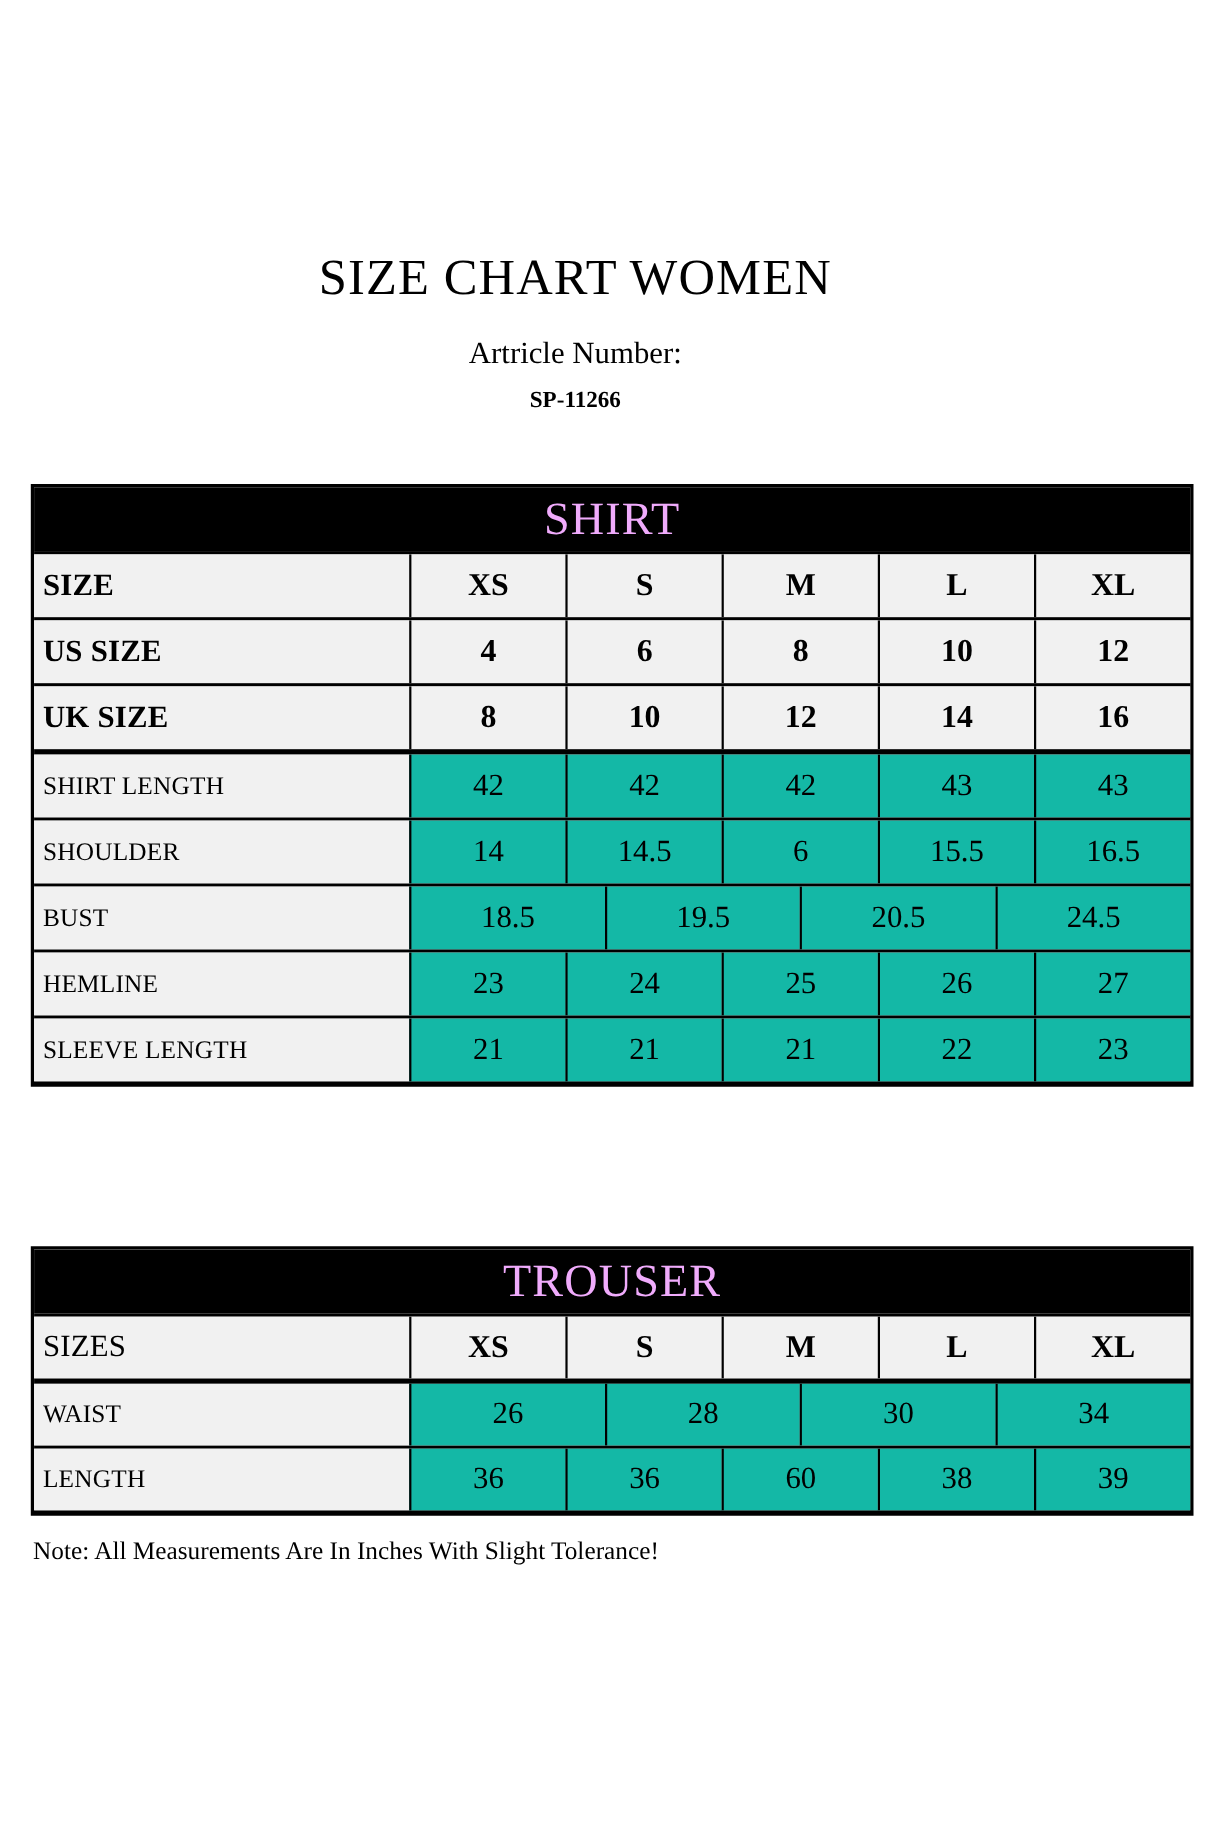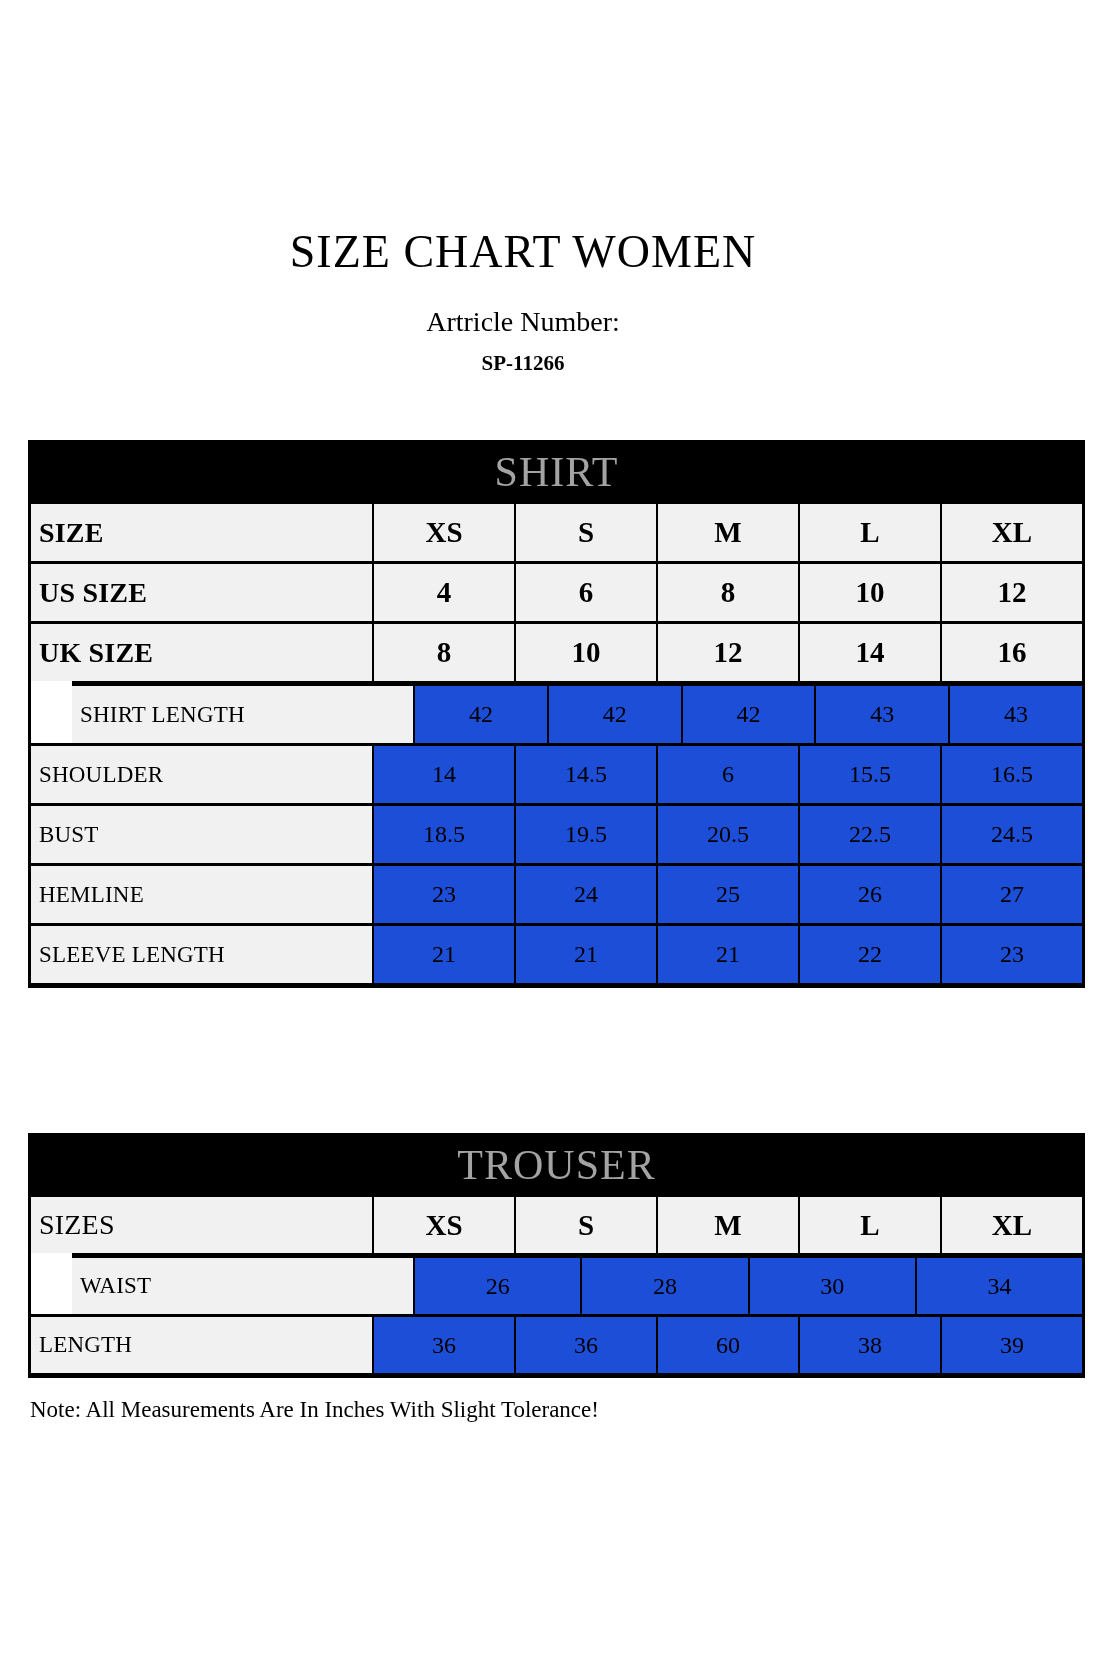--- a/index.html
+++ b/index.html
@@ -59,55 +59,55 @@
     border-bottom-width: 5px;
     box-sizing: border-box;
     background: #ffffff;
   }
   .size-table.shirt   { top: 440px; }
   .size-table.trouser { top: 1133px; }
 
   .tbl-header {
     height: 58px;
     background: #000000;
-    color: #a3a3a3;
+    color: #f0abfc;
     display: flex;
     align-items: center;
     justify-content: center;
     font-size: 42px;
     letter-spacing: 1px;
   }
 
   .tbl-row {
     display: flex;
     height: 57px;
     border-top: 3px solid #000;
   }
-  .tbl-row.thick-top { border-top-width: 5px; margin-left: 41px; }
+  .tbl-row.thick-top { border-top-width: 5px; }
 
   .cell {
     display: flex;
     align-items: center;
     box-sizing: border-box;
     overflow: hidden;
   }
   .cell.lbl {
     width: 341px;
     padding-left: 8px;
     background: #f1f1f1;
     font-size: 23px;
     justify-content: flex-start;
     letter-spacing: 0.2px;
   }
   .cell.val {
     flex: 1 1 0;
     justify-content: center;
     border-left: 2px solid #000;
-    background: #1d4ed8;
-    font-size: 24px;
+    background: #14b8a6;
+    font-size: 28px;
   }
 
   
   .tbl-row.size-row .cell.val {
     background: #f1f1f1;
     font-weight: bold;
     font-size: 29px;
   }
   .tbl-row.size-row .cell.lbl {
     font-size: 28px;
@@ -185,21 +185,20 @@
       <div class="cell val">6</div>
       <div class="cell val">15.5</div>
       <div class="cell val">16.5</div>
     </div>
 
     <div class="tbl-row">
       <div class="cell lbl">BUST</div>
       <div class="cell val">18.5</div>
       <div class="cell val">19.5</div>
       <div class="cell val">20.5</div>
-      <div class="cell val">22.5</div>
       <div class="cell val">24.5</div>
     </div>
 
     <div class="tbl-row">
       <div class="cell lbl">HEMLINE</div>
       <div class="cell val">23</div>
       <div class="cell val">24</div>
       <div class="cell val">25</div>
       <div class="cell val">26</div>
       <div class="cell val">27</div>

